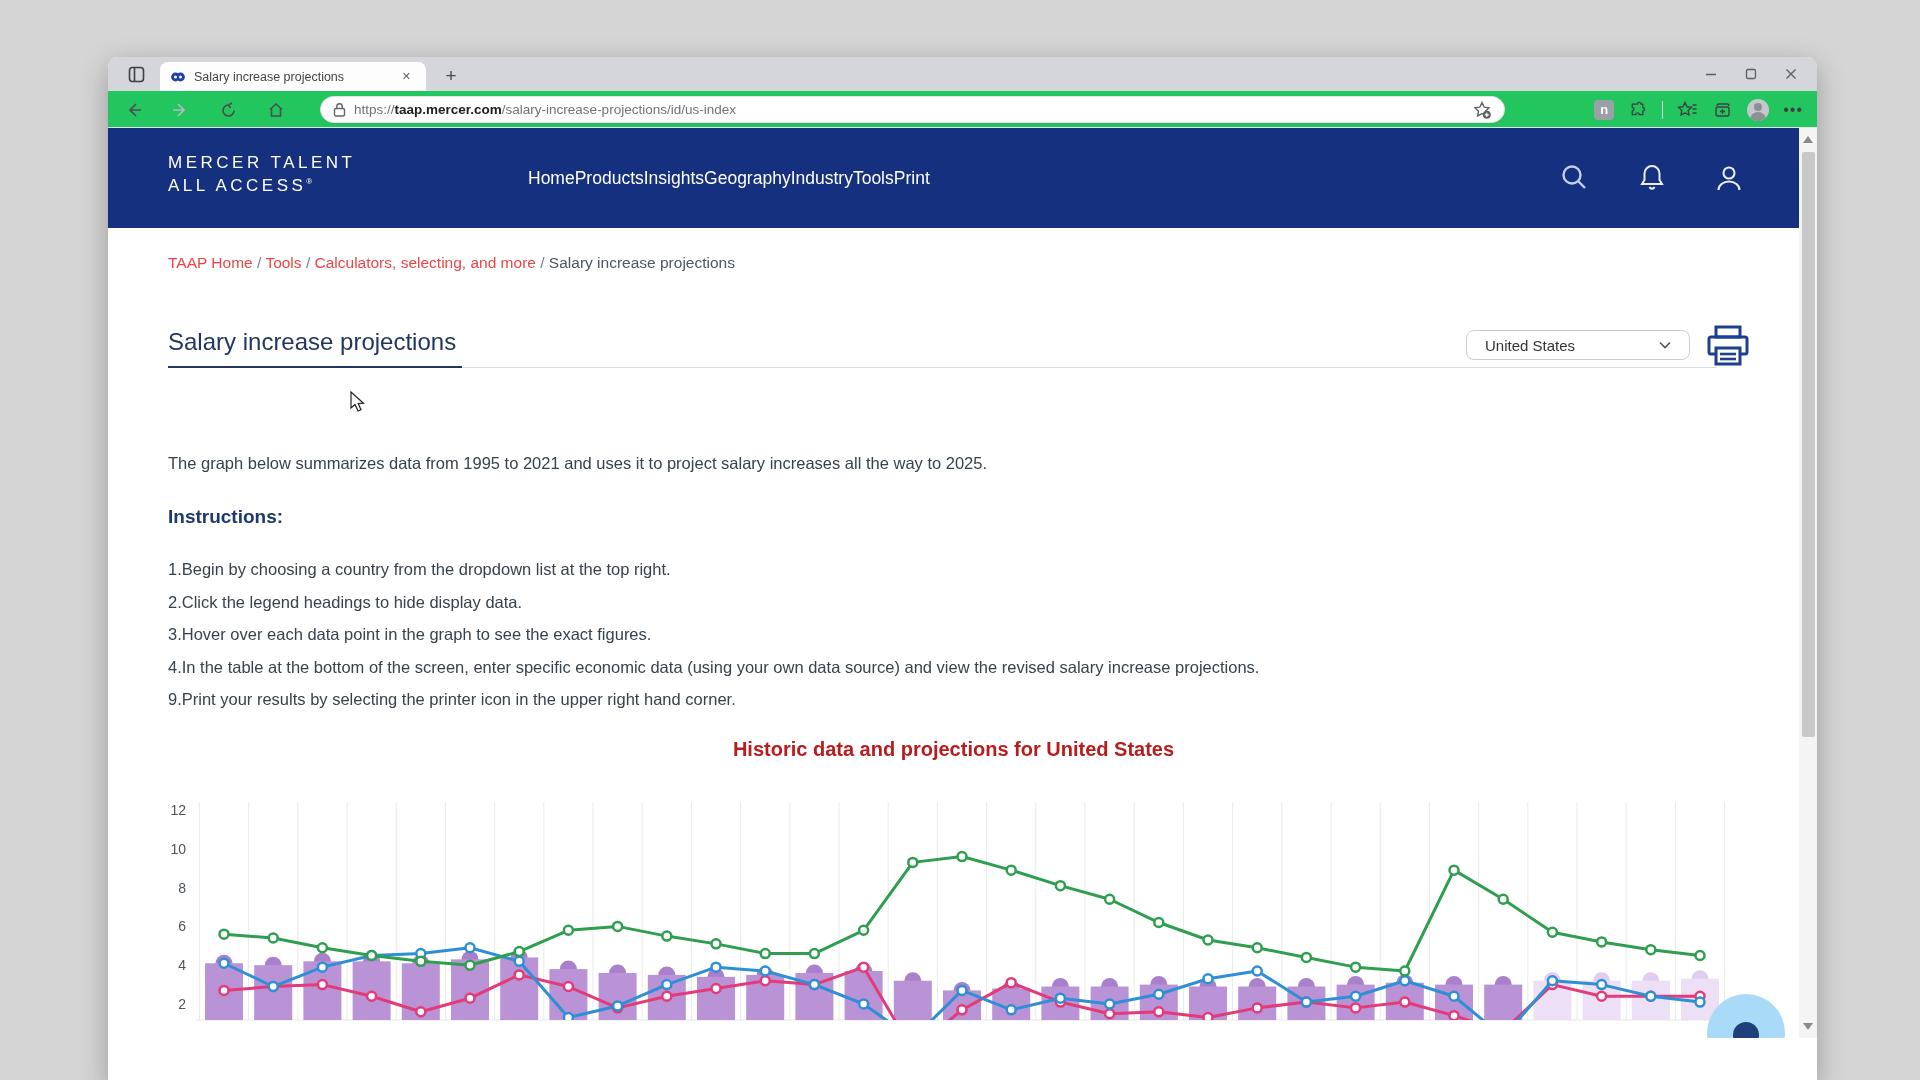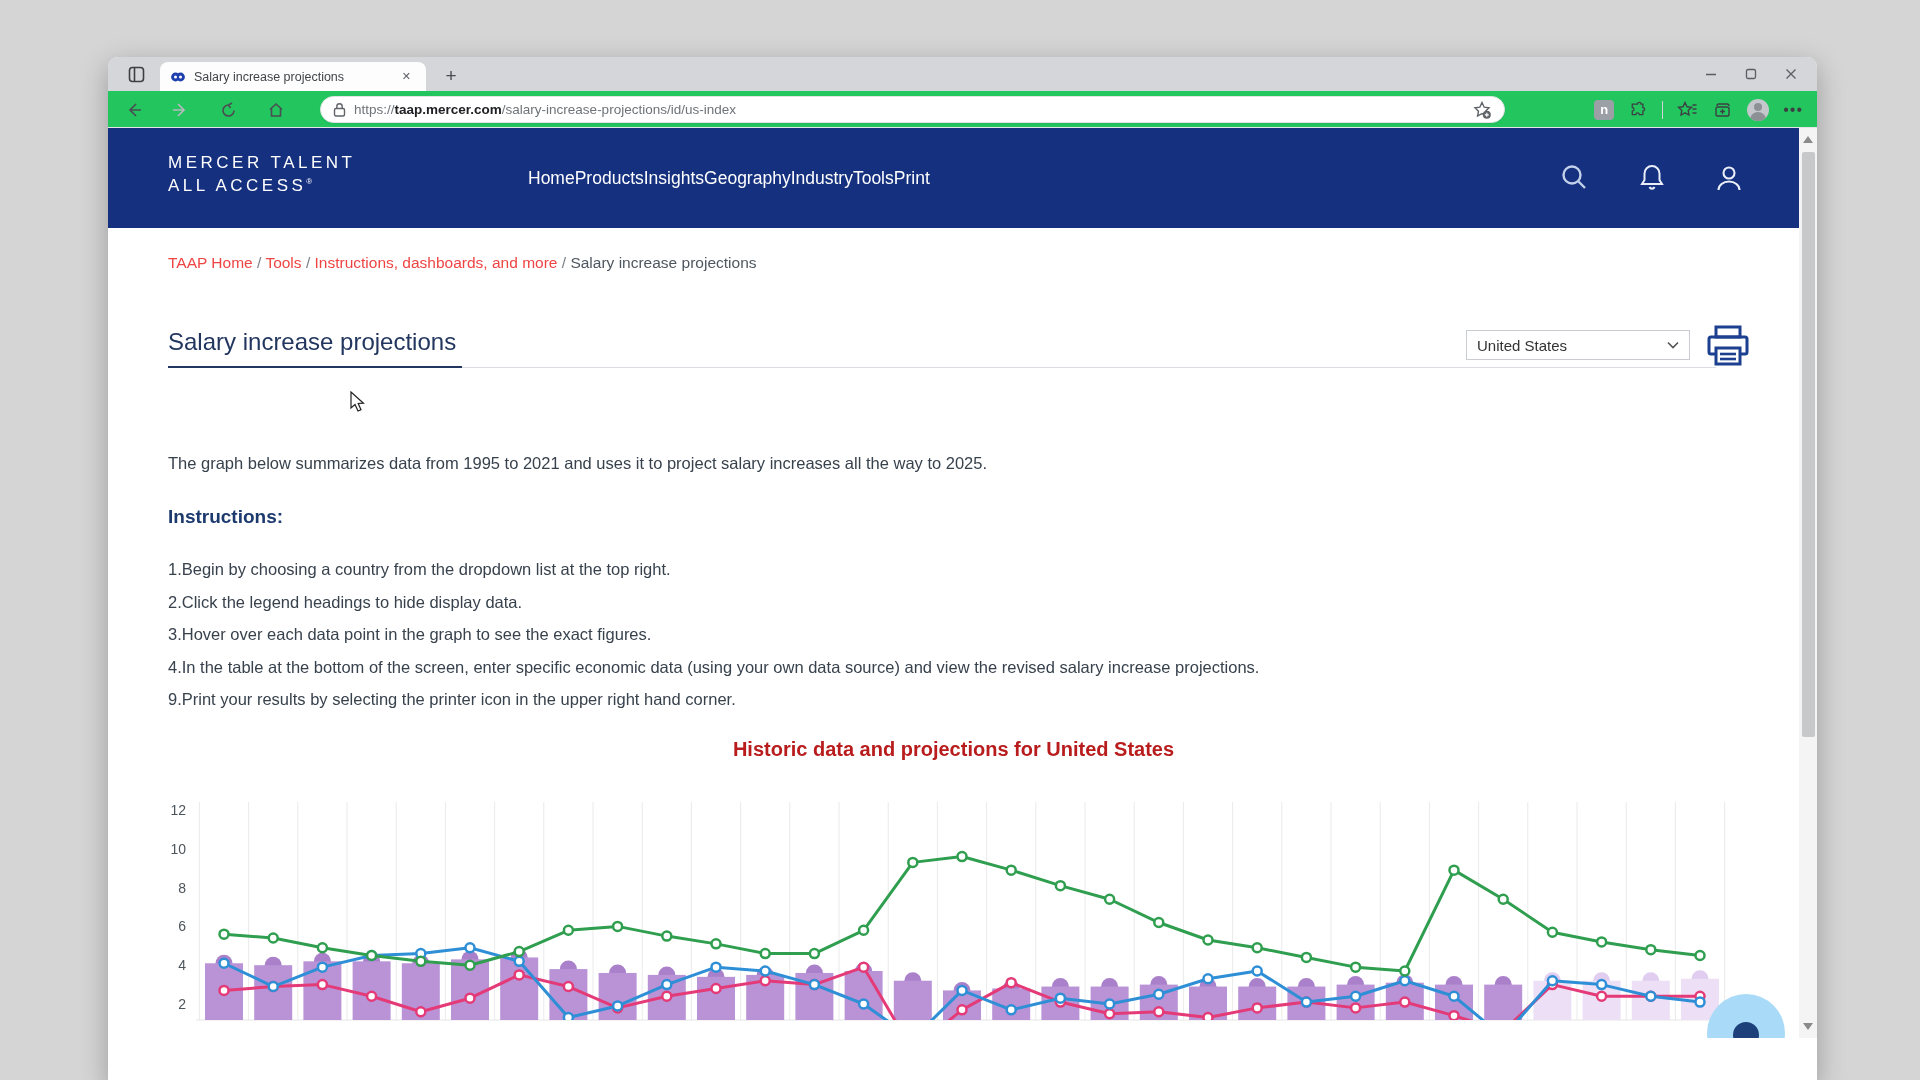--- a/index.html
+++ b/index.html
@@ -48,22 +48,22 @@
   .hdr-icons { position:absolute; right:55px; top:0; height:100px; display:flex; align-items:center; gap:48px; }
 
   .breadcrumb { position:absolute; left:60px; top:126px; font-size:15.5px; color:#7a8288; }
   .breadcrumb a { color:#ef4444; text-decoration:none; }
   .breadcrumb .current { color:#4e5760; }
 
   .page-title { position:absolute; left:60px; top:200px; font-size:24px; color:#22365f; font-weight:500; }
   .title-rule-light { position:absolute; left:60px; top:239px; width:1548px; border-top:1px solid #dadde1; }
   .title-rule-dark  { position:absolute; left:60px; top:238px; width:294px; border-top:2.5px solid #22365f; }
 
-  .country-select { position:absolute; left:1358px; top:202px; width:224px; height:30px; border:1px solid #c9cdd2; border-radius:0;
-                    background:#fff; display:flex; align-items:center; padding:0 10px; font-size:15px; color:#333; justify-content:space-between; }
+  .country-select { position:absolute; left:1358px; top:202px; width:224px; height:30px; border:1px solid #c9cdd2; border-radius:8px;
+                    background:#fff; display:flex; align-items:center; padding:0 18px; font-size:15px; color:#333; justify-content:space-between; }
   .printer { position:absolute; left:1597px; top:196px; width:46px; height:44px; }
 
   .para { position:absolute; left:60px; font-size:16.5px; color:#38424d; }
   .instructions-h { position:absolute; left:60px; top:378px; font-size:19px; font-weight:700; color:#1c3a6e; }
   .instr-list { position:absolute; left:60px; top:431px; list-style:none; }
   .instr-list li { font-size:16.5px; color:#38424d; line-height:20.5px; margin-bottom:12px; }
 
   .chart-heading { position:absolute; left:0; top:610px; width:1691px; text-align:center; font-size:20px; font-weight:700; color:#b91c1c; }
   .chart-wrap { position:absolute; left:0; top:660px; width:1691px; height:250px; }
 
@@ -205,21 +205,21 @@
           <path d="M4.5 27 a10.5 8.5 0 0 1 21 0" fill="none" stroke="#e9eef9" stroke-width="2.1"></path>
         </svg>
       </div>
     </div>
 
     <div class="breadcrumb">
       <a href="#">TAAP Home</a>
       <span>/</span>
       <a href="#">Tools</a>
       <span>/</span>
-      <a href="#">Instructions, dashboards, and more</a>
+      <a href="#">Calculators, selecting, and more</a>
       <span>/</span>
       <span class="current">Salary increase projections</span>
     </div>
 
     <h1 class="page-title">Salary increase projections</h1>
     <div class="title-rule-light"></div>
     <div class="title-rule-dark"></div>
 
     <div class="country-select">
       <span>United States</span>

